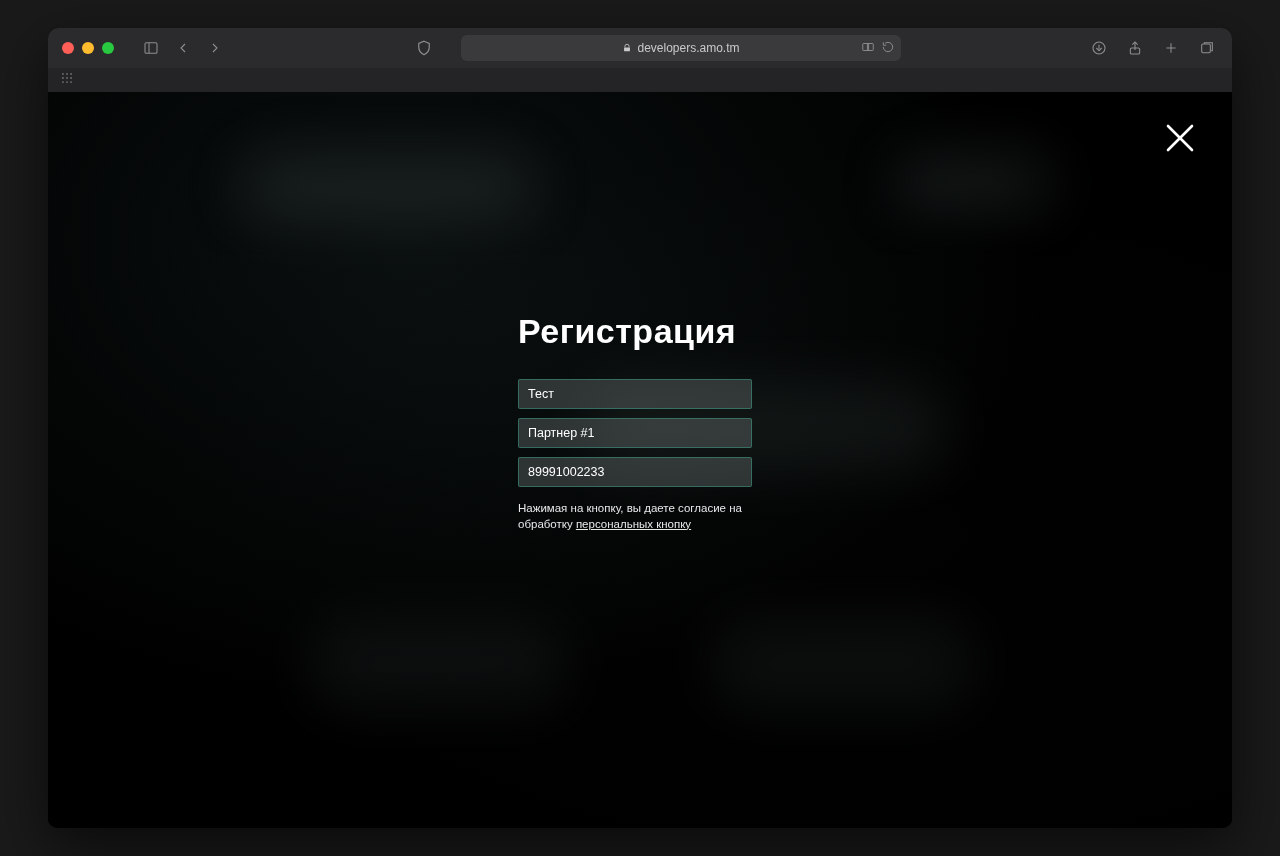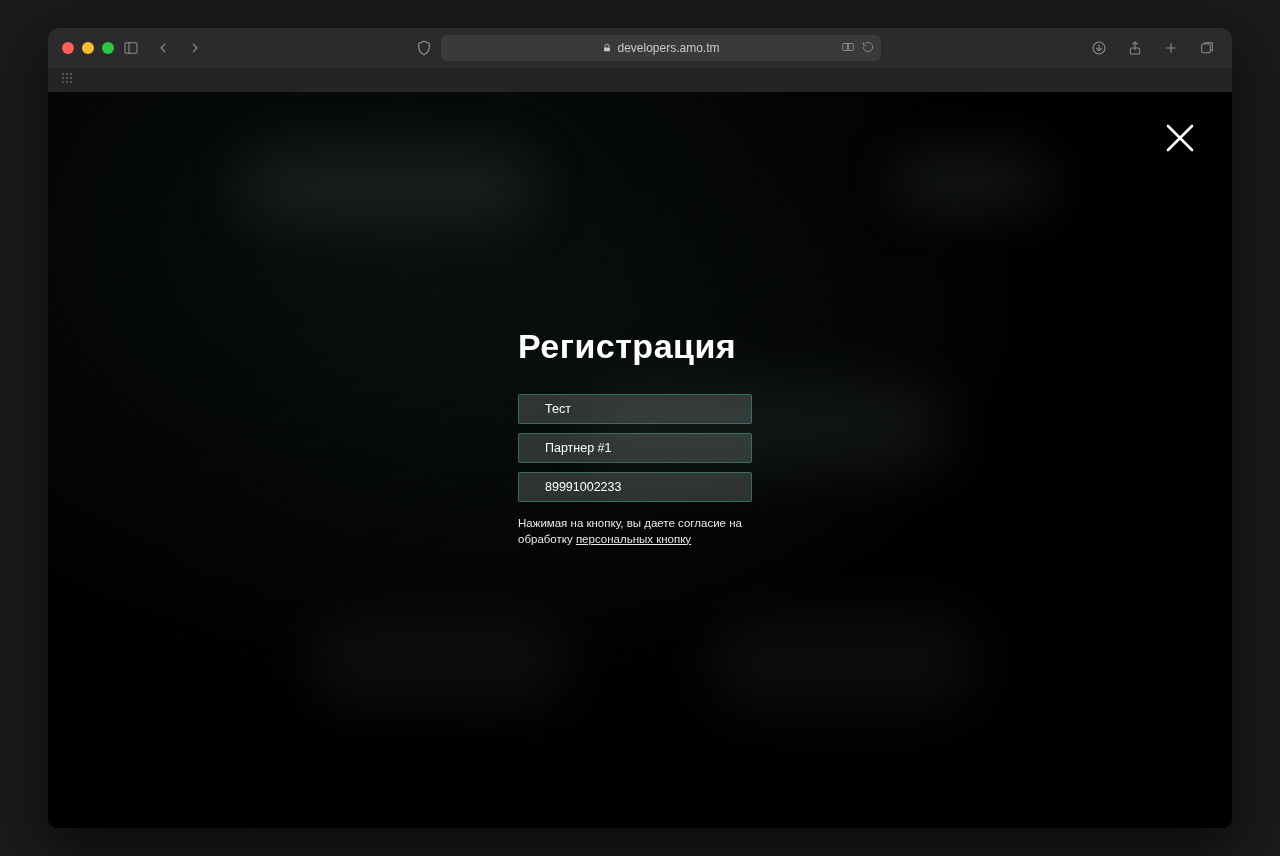--- a/index.html
+++ b/index.html
@@ -14,21 +14,21 @@
     overflow: hidden;
     box-shadow: 0 20px 60px rgba(0,0,0,0.6);
   }
 
   
   .titlebar {
     height: 40px;
     background: #2b2b2d;
     display: flex; align-items: center;
     padding: 0 14px;
-    gap: 0;
+    gap: 20px;
     position: relative;
   }
   .traffic-lights { display: flex; gap: 8px; align-items: center; }
   .tl { width: 12px; height: 12px; border-radius: 50%; }
   .tl.red { background: #ff5f57; }
   .tl.yellow { background: #febc2e; }
   .tl.green { background: #28c840; }
 
   .tb-icon {
     width: 22px; height: 22px;
@@ -89,38 +89,38 @@
     position: absolute;
     top: 28px; right: 34px;
     width: 36px; height: 36px;
     cursor: pointer;
     color: #fff;
   }
   .close-x svg { width:36px; height:36px; stroke:#fff; stroke-width:2.6; stroke-linecap:round; }
 
   .modal {
     position: absolute;
-    left: 470px; top: 235px;
+    left: 470px; top: 220px;
     width: 260px;
   }
   .modal h1 {
     color: #fff;
     font-size: 34px;
     font-weight: 800;
     letter-spacing: 0.5px;
     margin-bottom: 28px;
   }
   .field {
     width: 234px;
     height: 30px;
     background: rgba(120,130,128,0.35);
     border: 1px solid rgba(60,180,150,0.45);
     border-radius: 2px;
     margin-bottom: 9px;
-    padding: 0 26px;
+    padding: 0 9px;
     display:flex; align-items:center;
   }
   .field input {
     width:100%; background:transparent; border:none; outline:none;
     color:#fff; font-size:12.5px;
     font-family: inherit;
   }
   .submit-btn {
     margin-top: 18px;
     width: 176px; height: 42px;

